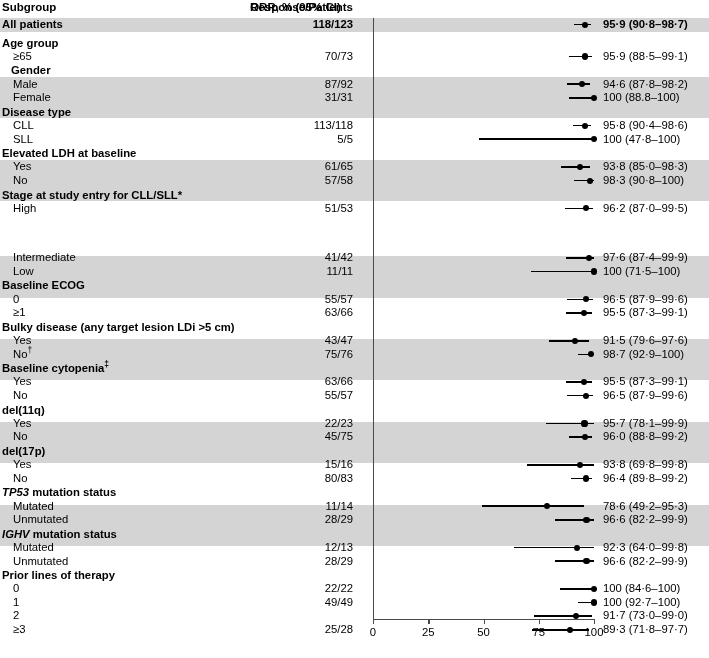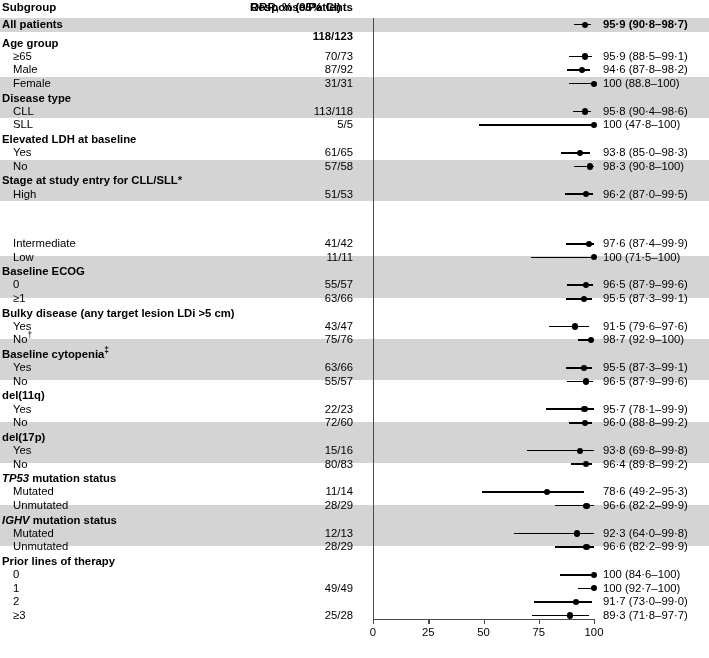--- a/index.html
+++ b/index.html
@@ -64,35 +64,38 @@
       <div class="band" style="top: 77px; height: 41.4px;"></div>
       <div class="band" style="top: 159.8px; height: 41.4px;"></div>
       <div class="band" style="top: 256.2px; height: 41.4px;"></div>
       <div class="band" style="top: 339px; height: 41.4px;"></div>
       <div class="band" style="top: 421.8px; height: 41.4px;"></div>
       <div class="band" style="top: 504.6px; height: 41.4px;"></div>
     </div>
   <div class="rows" id="rows">
       <div class="row" style="height: 13.6px;">
         <span class="lbl" style="font-weight: bold;">All patients</span>
-        <span class="rp" style="font-weight: bold; margin-top: 12px;">118/123</span>
+        <span class="rp" style="font-weight: bold;">118/123</span>
         <div class="ci" style="left: 573.668px; width: 17.459px;"></div>
         <div class="pt" style="left: 584.939px;"></div>
         <span class="val" style="font-weight: bold;">95·9 (90·8–98·7)</span>
       </div>
       <div class="row spacer" style="height: 4px;"></div>
       <div class="row grp" style="height: 14.2px;">
         <span class="lbl">Age group</span>
       </div>
       <div class="row" style="height: 13.6px;">
         <span class="lbl ind">≥65</span>
         <span class="rp">70/73</span>
         <div class="ci" style="left: 568.585px; width: 23.426px;"></div>
         <div class="pt" style="left: 584.939px;"></div>
         <span class="val">95·9 (88·5–99·1)</span>
+      </div>
+      <div class="row grp" style="height: 14.2px;">
+        <span class="lbl ind ind2">Gender</span>
       </div>
       <div class="row" style="height: 13.6px;">
         <span class="lbl ind">Male</span>
         <span class="rp">87/92</span>
         <div class="ci" style="left: 567.038px; width: 22.984px;"></div>
         <div class="pt" style="left: 582.066px;"></div>
         <span class="val">94·6 (87·8–98·2)</span>
       </div>
       <div class="row" style="height: 13.6px;">
         <span class="lbl ind">Female</span>
@@ -215,21 +218,21 @@
       </div>
       <div class="row" style="height: 13.6px;">
         <span class="lbl ind">Yes</span>
         <span class="rp">22/23</span>
         <div class="ci" style="left: 545.601px; width: 48.178px;"></div>
         <div class="pt" style="left: 584.497px;"></div>
         <span class="val">95·7 (78·1–99·9)</span>
       </div>
       <div class="row" style="height: 13.6px;">
         <span class="lbl ind">No</span>
-        <span class="rp">72/60</span>
+        <span class="rp">45/75</span>
         <div class="ci" style="left: 569.248px; width: 22.984px;"></div>
         <div class="pt" style="left: 585.16px;"></div>
         <span class="val">96·0 (88·8–99·2)</span>
       </div>
       <div class="row grp" style="height: 14.2px;">
         <span class="lbl">del(17p)</span>
       </div>
       <div class="row" style="height: 13.6px;">
         <span class="lbl ind">Yes</span>
         <span class="rp">15/16</span>
@@ -276,20 +279,21 @@
         <span class="rp">28/29</span>
         <div class="ci" style="left: 554.662px; width: 39.117px;"></div>
         <div class="pt" style="left: 586.486px;"></div>
         <span class="val">96·6 (82·2–99·9)</span>
       </div>
       <div class="row grp" style="height: 14.2px;">
         <span class="lbl">Prior lines of therapy</span>
       </div>
       <div class="row" style="height: 13.6px;">
         <span class="lbl ind">0</span>
+        <span class="rp">22/22</span>
         <div class="ci" style="left: 559.966px; width: 34.034px;"></div>
         <div class="pt" style="left: 594px;"></div>
         <span class="val">100 (84·6–100)</span>
       </div>
       <div class="row" style="height: 13.6px;">
         <span class="lbl ind">1</span>
         <span class="rp">49/49</span>
         <div class="ci" style="left: 577.867px; width: 16.133px;"></div>
         <div class="pt" style="left: 594px;"></div>
         <span class="val">100 (92·7–100)</span>

